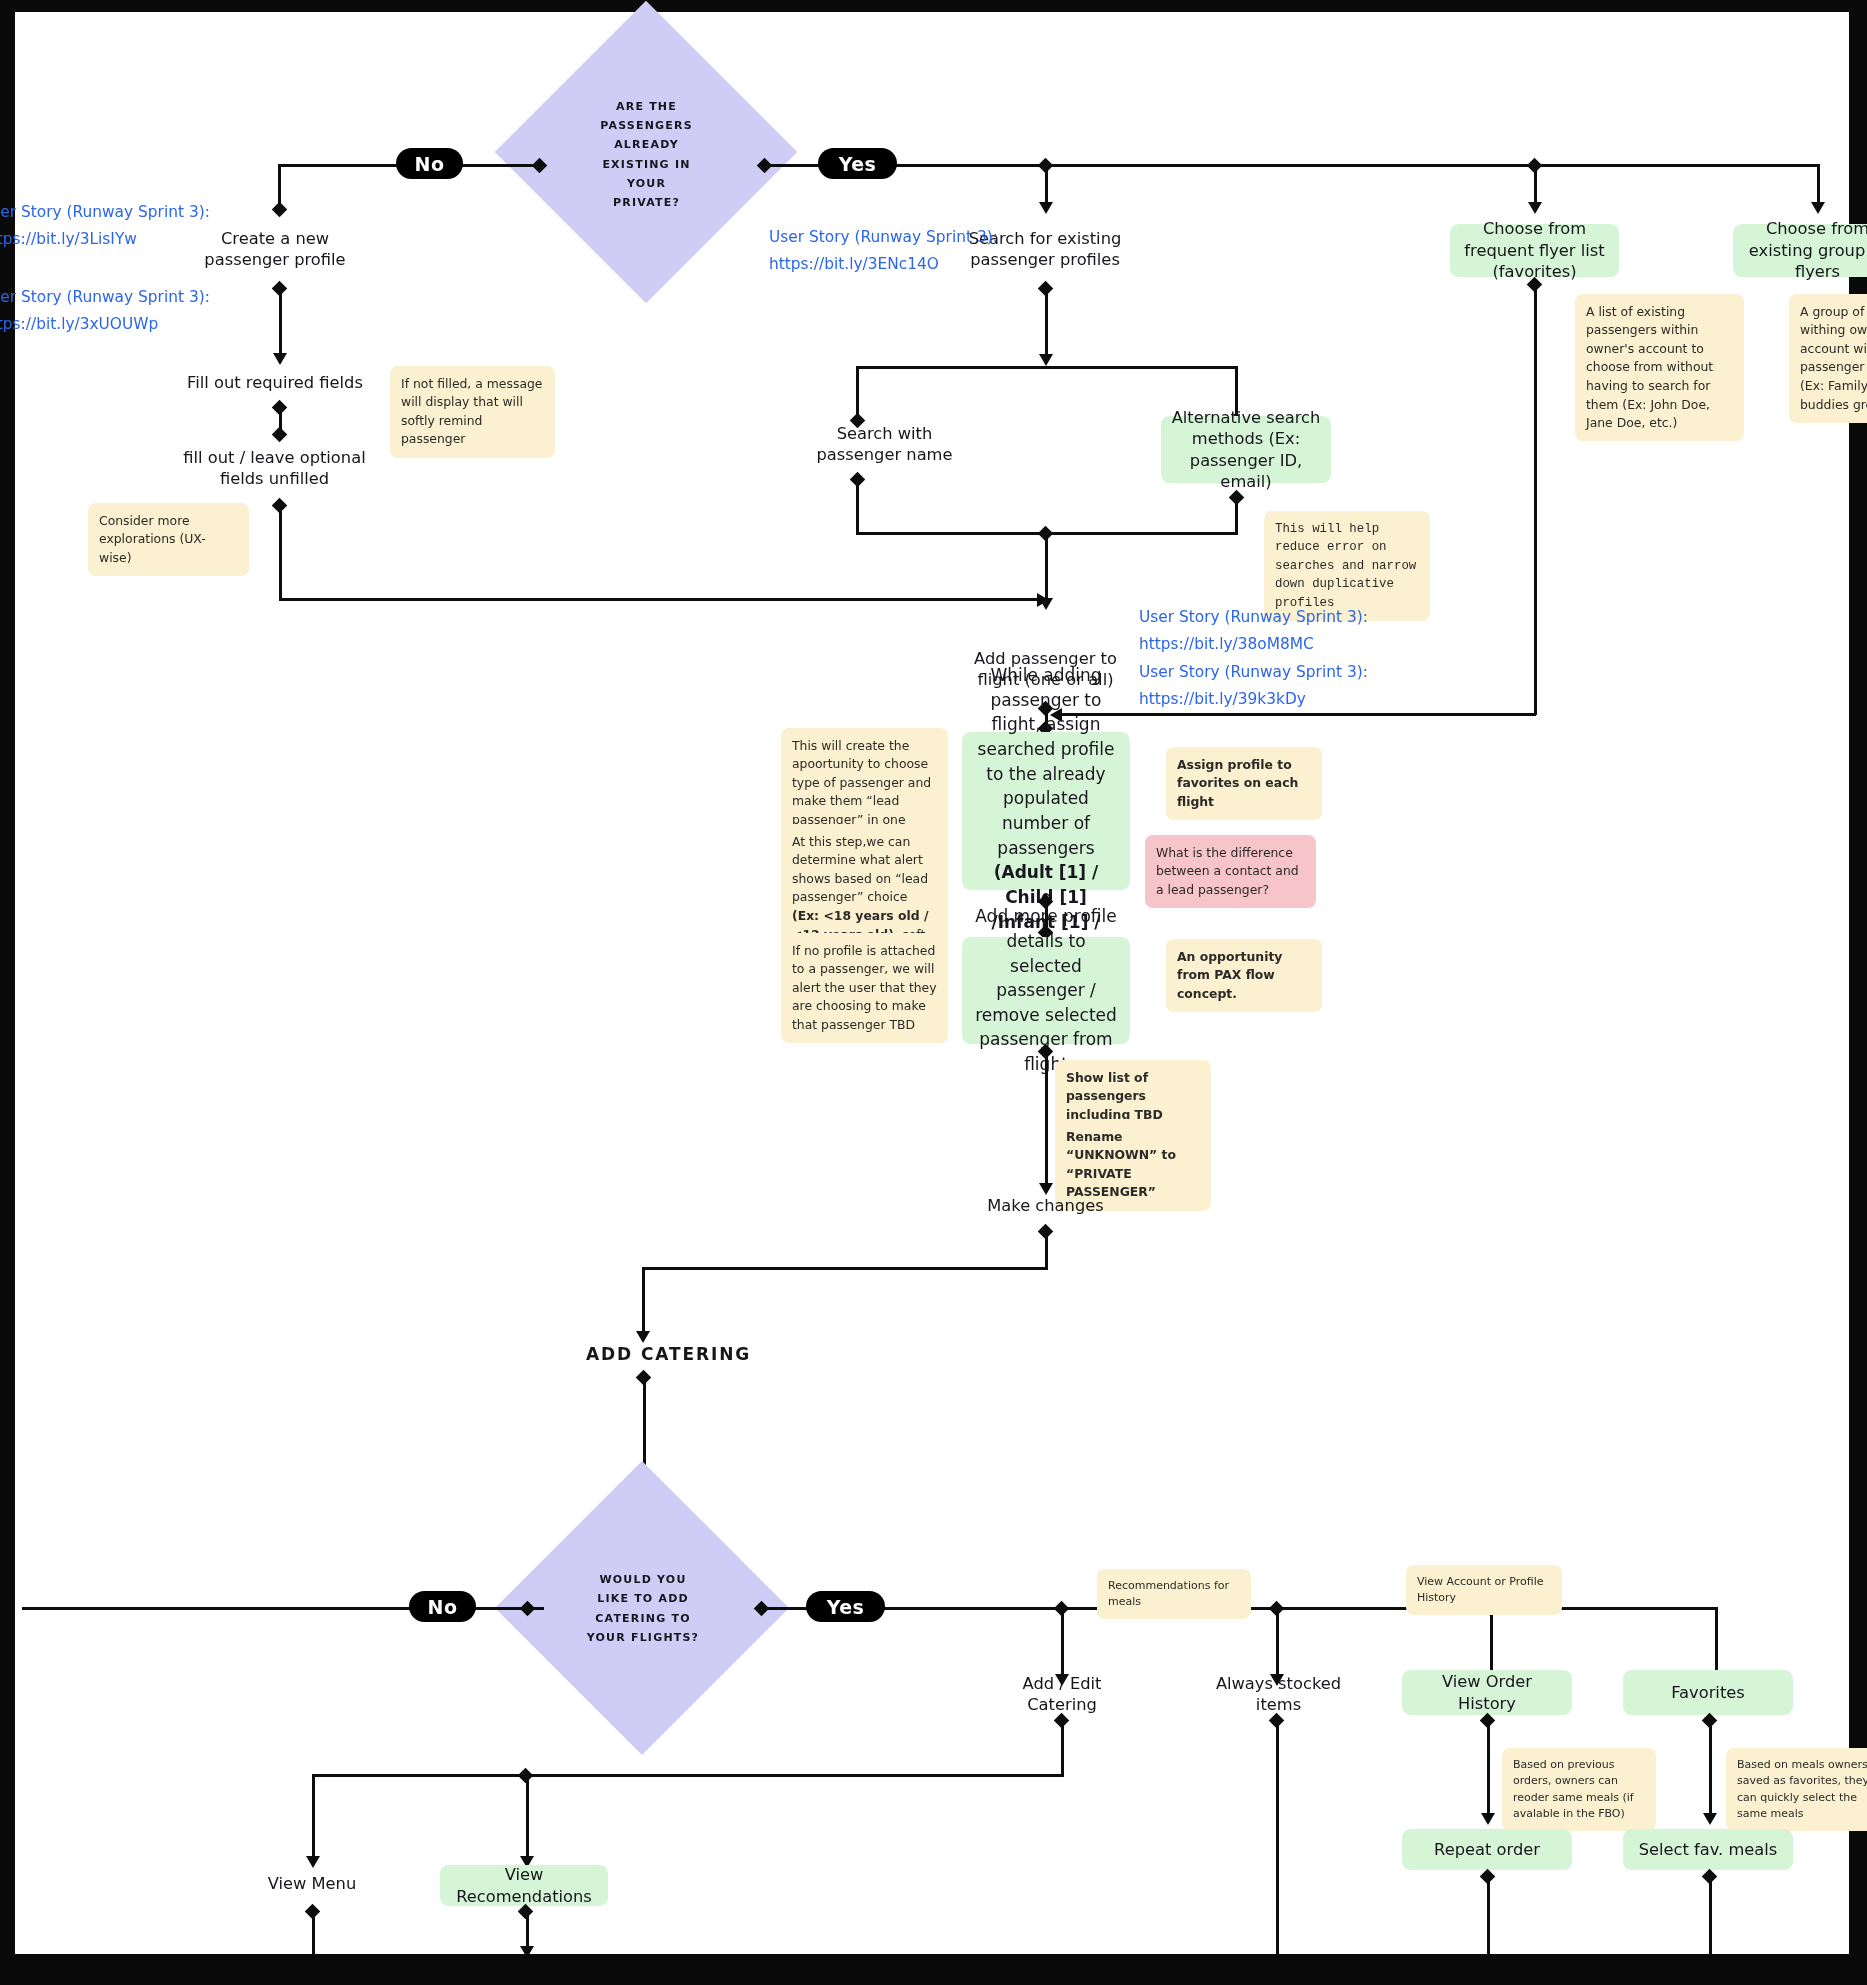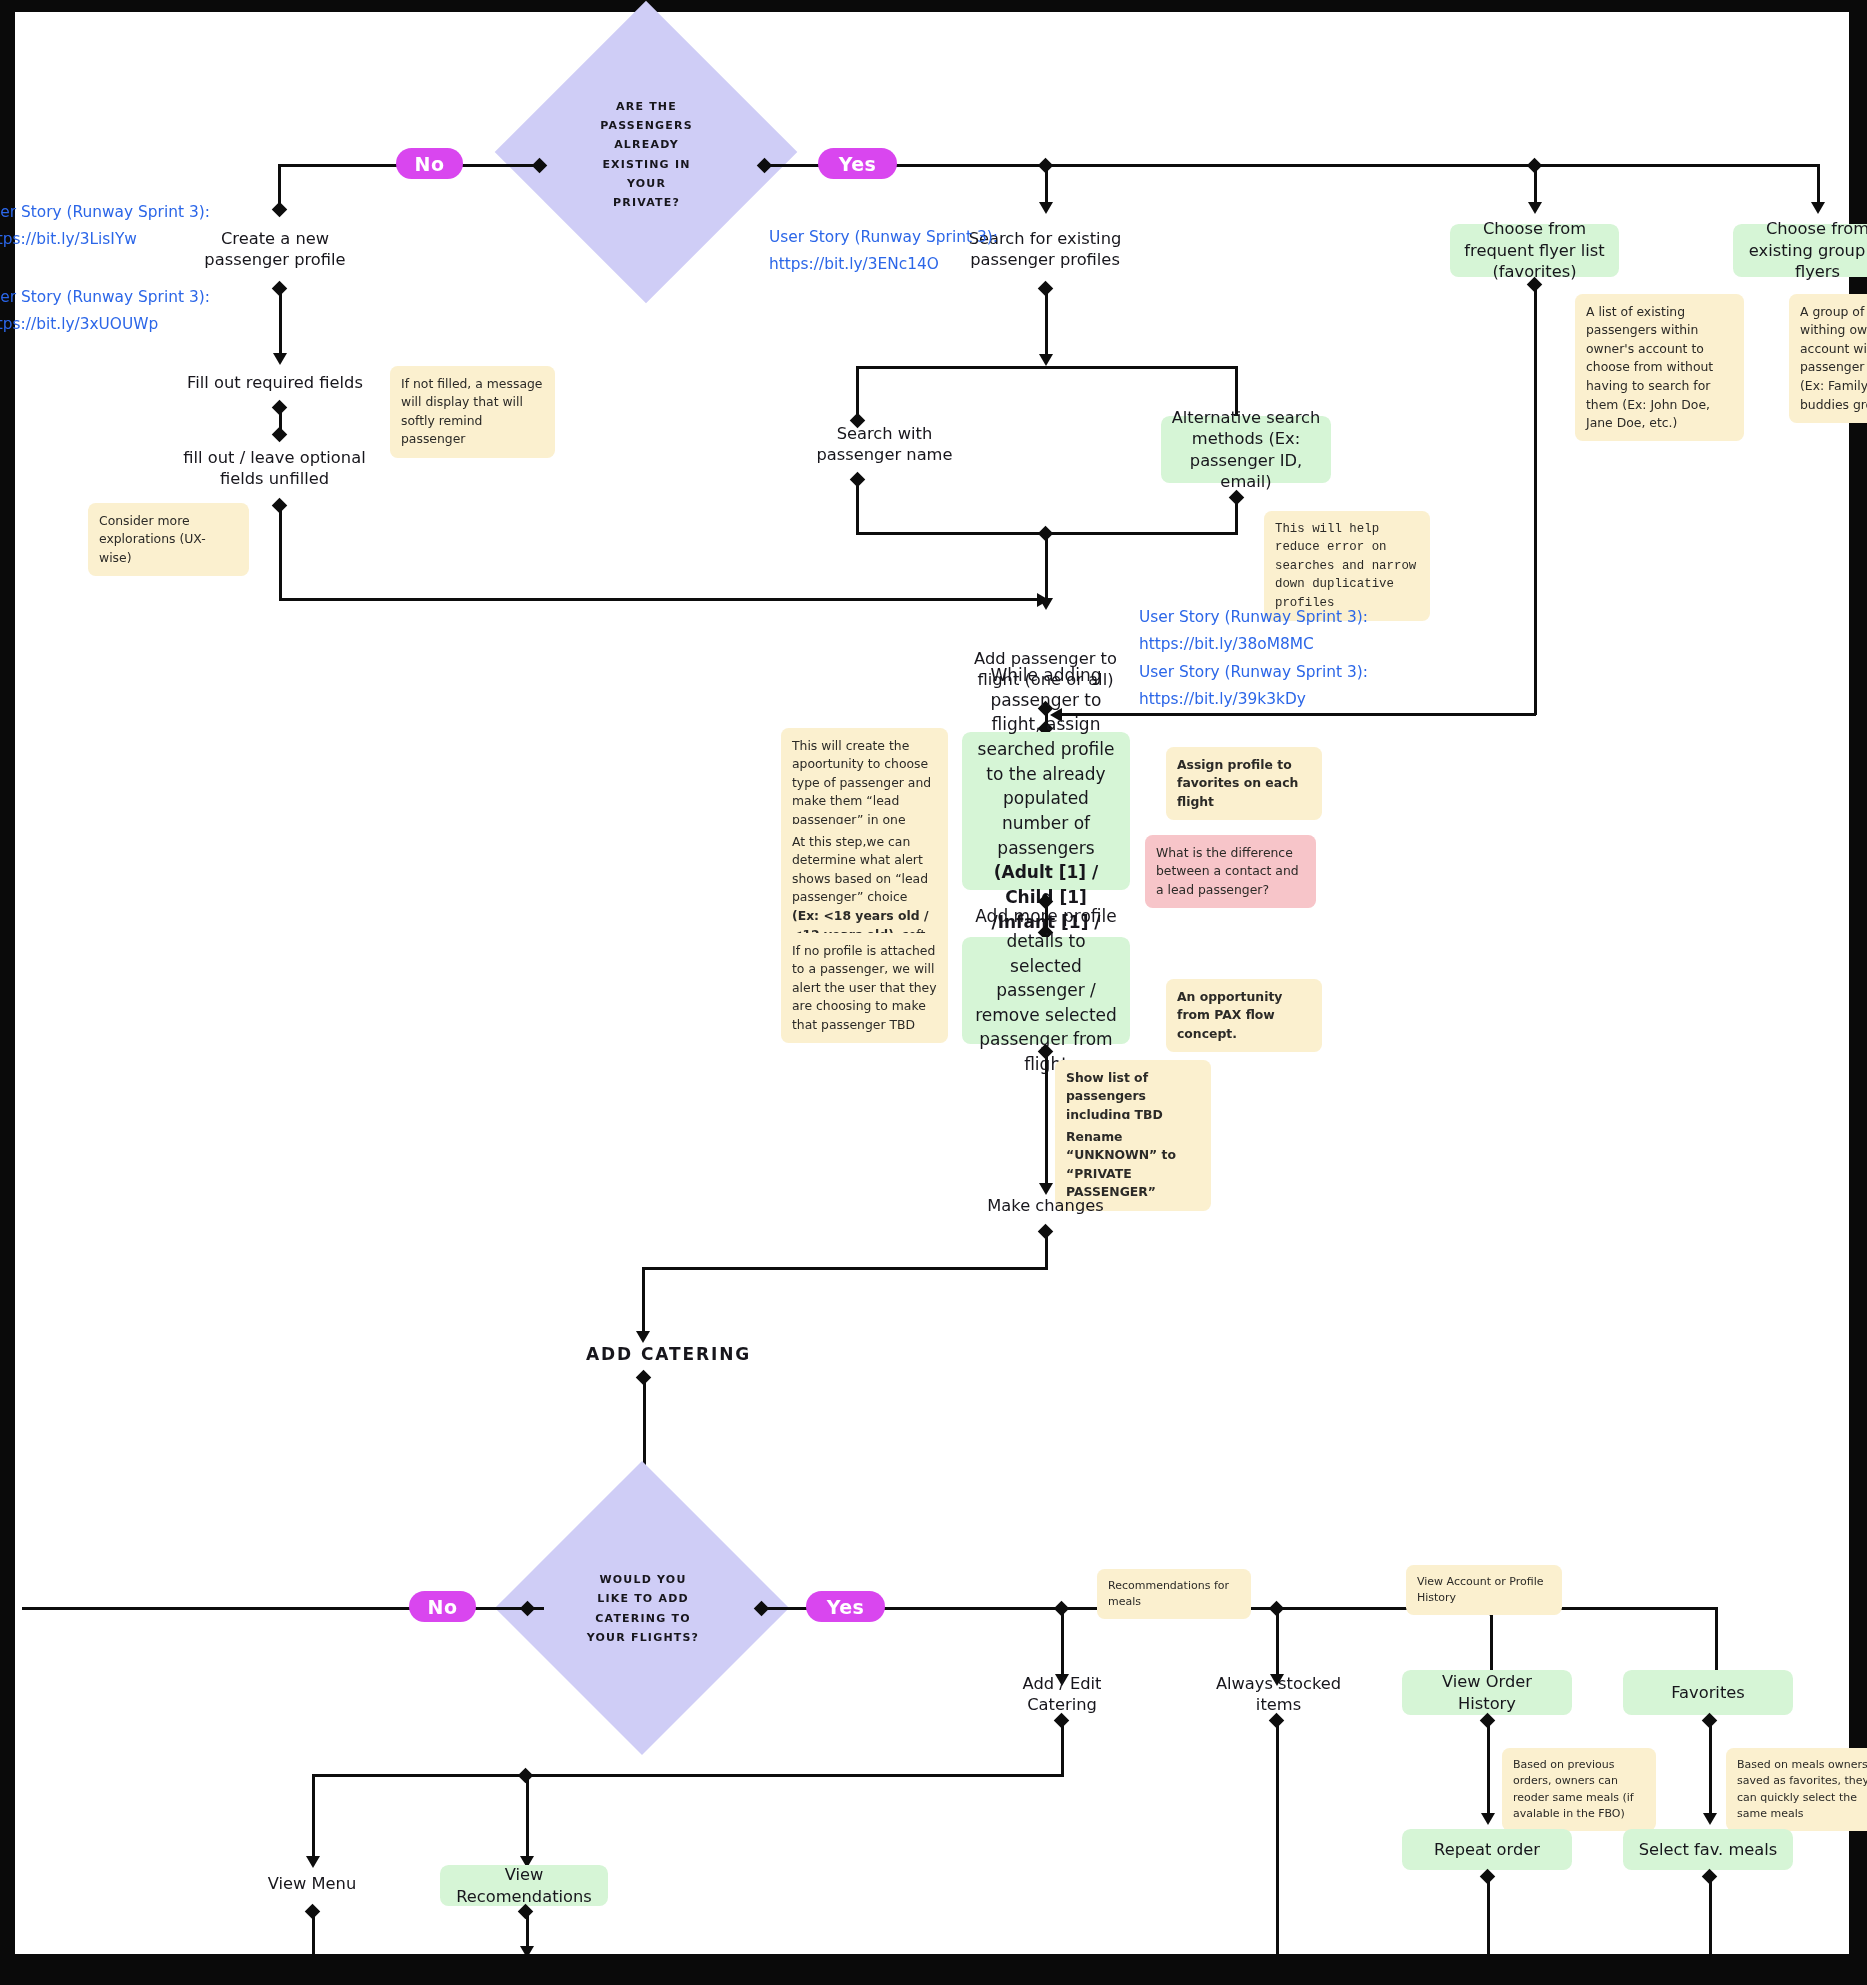--- a/index.html
+++ b/index.html
@@ -50,21 +50,21 @@
     display:flex;align-items:center;justify-content:center;
     text-align:center;
     font-size:11px;
     font-weight:bold;
     letter-spacing:1.2px;
     line-height:1.75;
     color:#17161c;
   }
   .pill{
     position:absolute;
-    background:#d946ef;
+    background:#000000;
     color:#ffffff;
     border-radius:855px;
     display:flex;align-items:center;justify-content:center;
     font-size:19px;font-weight:bold;
     letter-spacing:0.4px;
   }
   .note{
     position:absolute;
     background:#fbf0cf;
     border-radius:7.7px;
@@ -272,21 +272,21 @@
       <span>passengers </span><b>(Adult [1] / Child [1] /Infant [1] / Pet [1])</b>
     </div>
   </div>
 
   <div class="note" style="left:781px;top:728px;width:167px;">This will create the apoortunity to choose type of passenger and make them “lead passenger” in one step.</div>
   <div class="note" style="left:781px;top:824px;width:167px;"><span>At this step,we can determine what alert shows based on “lead passenger” choice </span><b>(Ex: &lt;18 years old / &lt;12 years old)</b><span> -soft alert or hard stop</span></div>
   <div class="note" style="left:781px;top:933px;width:167px;">If no profile is attached to a passenger, we will alert the user that they are choosing to make that passenger TBD</div>
 
   <div class="note bold" style="left:1166px;top:747px;width:156px;">Assign profile to favorites on each flight</div>
   <div class="note pink" style="left:1145px;top:835px;width:171px;">What is the difference between a contact and a lead passenger?</div>
-  <div class="note bold" style="left:1166px;top:939px;width:156px;margin-top:40px;">An opportunity from PAX flow concept.</div>
+  <div class="note bold" style="left:1166px;top:939px;width:156px;">An opportunity from PAX flow concept.</div>
 
   <div class="dot" style="left:1040px;top:896px;"></div>
   <div class="v" style="left:1045px;top:901px;height:31px;"></div>
   <div class="dot" style="left:1040px;top:927px;"></div>
 
   <div class="node green-strong" style="left:962px;top:937px;width:168px;height:107px;">
       <span>Add more profile details to selected passenger / remove selected passenger from flight</span>
     </div>
 
   <div class="dot" style="left:1040px;top:1046px;"></div>

